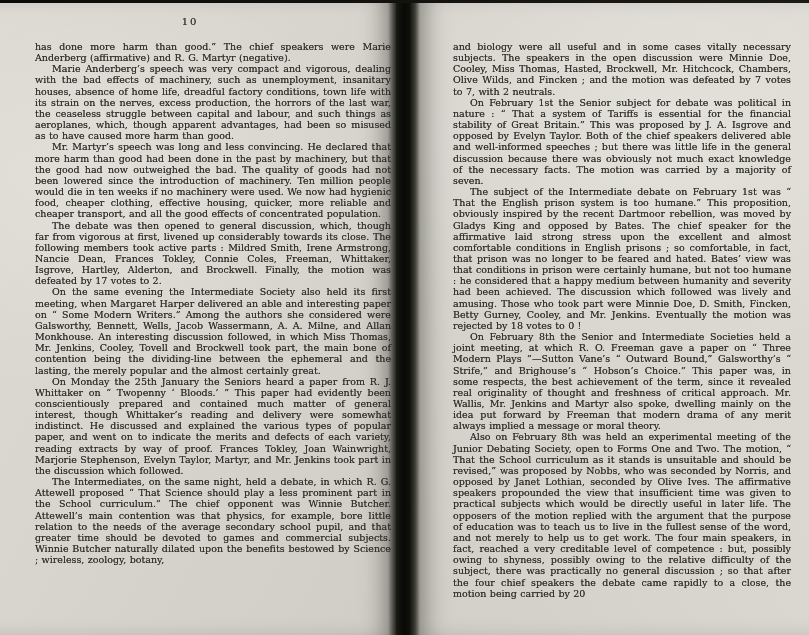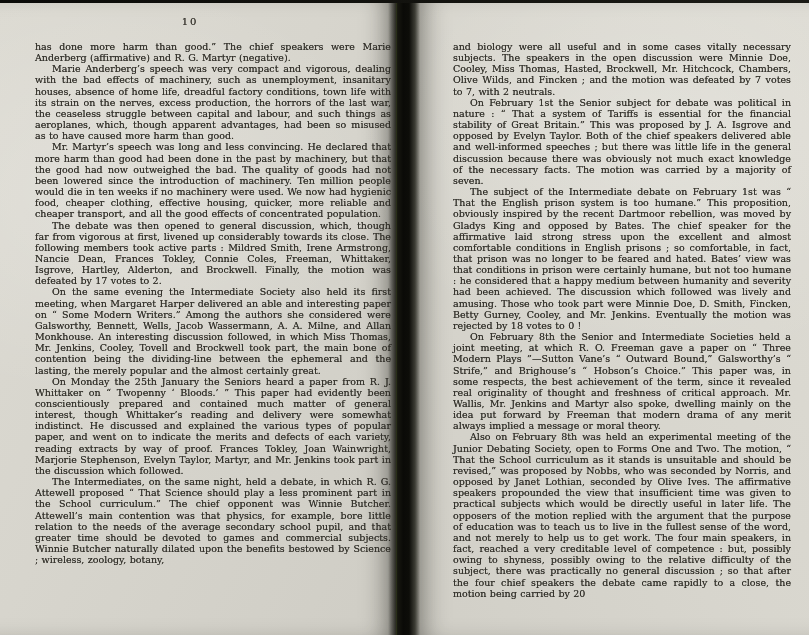--- a/index.html
+++ b/index.html
@@ -1,21 +1,21 @@
 <!DOCTYPE html>
 <html lang="en"><head>
 <meta charset="utf-8">
 <style>
   html, body { margin: 0; padding: 0; background: #b9b8b1; }
   .scan {
     position: relative;
     width: 809px;
     height: 635px;
     overflow: hidden;
-    background: #bef264;
+    background: #14532d;
     font-family: "DejaVu Serif", "Liberation Serif", serif;
   }
   
   .top-edge {
     position: absolute; left: 0; top: 0; width: 809px; height: 3px;
     background: linear-gradient(90deg, #0b0b09 0%, #13130f 55%, #1b1b16 100%);
     z-index: 5;
   }
   
   .gutter {

